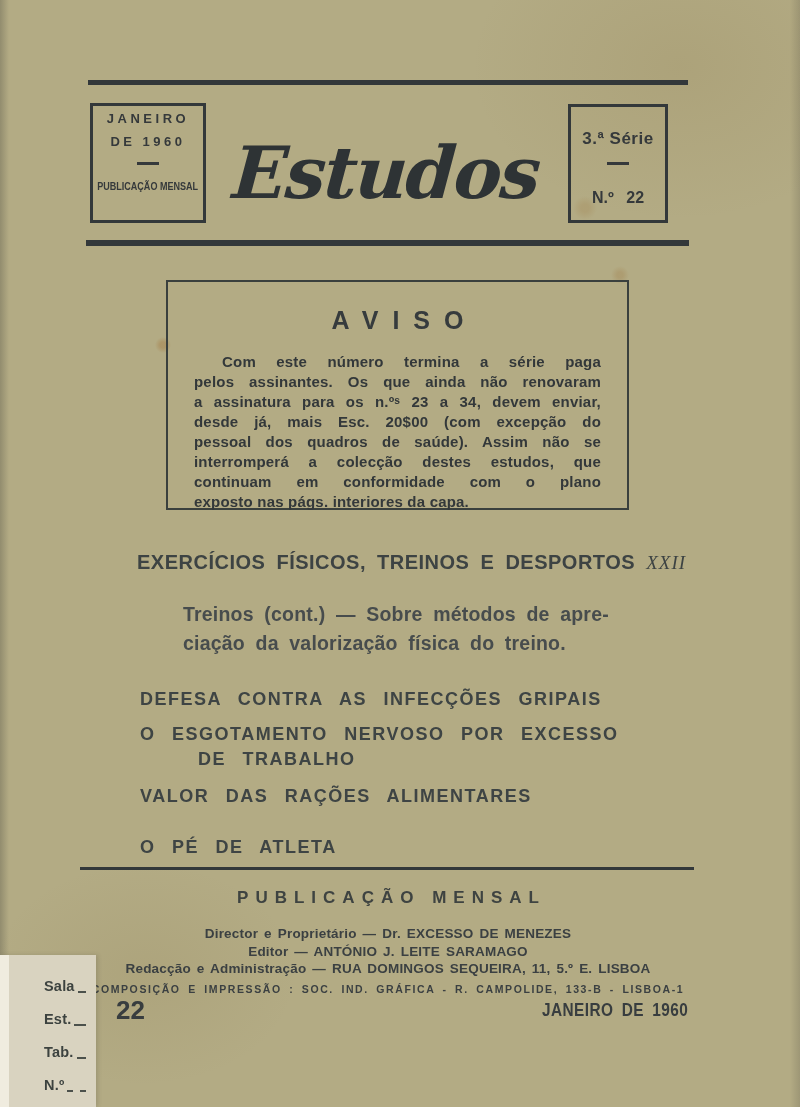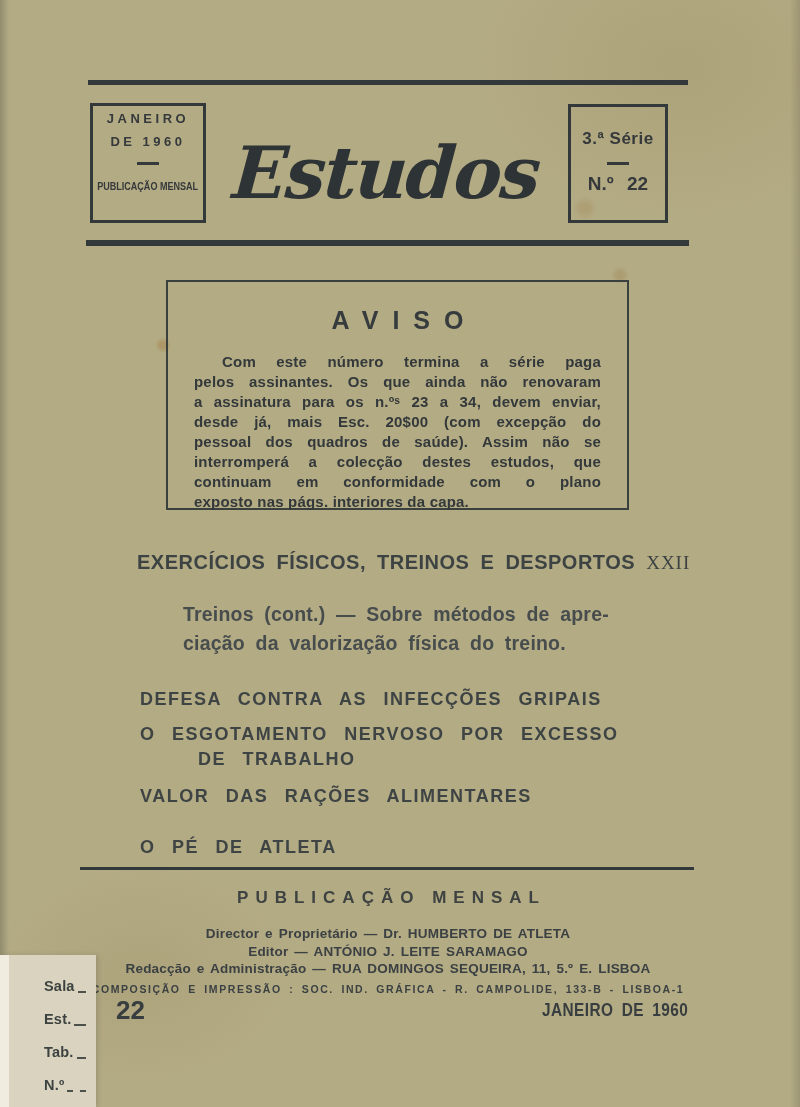--- a/index.html
+++ b/index.html
@@ -39,21 +39,21 @@
   .bl-month, .bl-year {
     font-size: 13px; font-weight: bold; letter-spacing: 3.5px; color: #35393b;
   }
   .bl-year { margin-top: 8px; }
   .box-dash { width: 22px; height: 3px; background: #35393b; margin: 13px auto 0; }
   .bl-pub {
     margin-top: 15px; font-size: 10.5px; font-weight: bold; letter-spacing: 0;
     transform: scaleX(.86); white-space: nowrap; color: #35393b;
   }
   .br-serie { font-size: 17px; font-weight: bold; letter-spacing: .5px; color: #35393b; }
-  .br-num   { margin-top: 8px; font-size: 19px; font-weight: bold; word-spacing: 8px; color: #35393b; }
+  .br-num   { margin-top: 24px; font-size: 16px; font-weight: bold; word-spacing: 8px; color: #35393b; }
   .logo {
     position: absolute; left: 206px; top: 122px; width: 360px; height: 100px;
     display: flex; align-items: center; justify-content: center;
     font-family: "DejaVu Serif", serif; font-style: italic; font-weight: bold;
     font-size: 72px; color: #2e3335;
     transform: skewX(-4deg); letter-spacing: -2px;
   }
   
   .notice {
     position: absolute; left: 166px; top: 280px; width: 463px; height: 230px;
@@ -70,21 +70,21 @@
   .nl.first { text-indent: 28px; }
   .nl.last  { text-align-last: left; }
   
   .contents-title {
     position: absolute; left: 137px; top: 551px; width: 600px;
     font-size: 20px; font-weight: bold; letter-spacing: .5px; word-spacing: 5px;
     color: #3d4343; white-space: nowrap;
   }
   .contents-title .roman {
     font-family: "Liberation Serif", serif; font-weight: normal;
-    font-size: 19px; letter-spacing: 1px; color: #3d4343;
+    font-size: 19px; letter-spacing: 1px; color: #3d4343; font-style: italic;
   }
   .subtitle {
     position: absolute; left: 183px; top: 600px;
     font-size: 19.5px; font-weight: bold; color: #474c4d;
     word-spacing: 5px; letter-spacing: .2px; line-height: 29px;
   }
   .articles {
     position: absolute; left: 140px; top: 687px; width: 560px; list-style: none;
   }
   .articles li {
@@ -187,21 +187,21 @@
     <li class="two-line">O ESGOTAMENTO NERVOSO POR EXCESSO DE TRABALHO</li>
     <li>VALOR DAS RAÇÕES ALIMENTARES</li>
     <li>O PÉ DE ATLETA</li>
   </ul>
 
   <div class="rule-thin"></div>
 
   <footer class="footer-block">
     <div class="pub-heading">PUBLICAÇÃO MENSAL</div>
     <div class="credits">
-      <div class="credit">Director e Proprietário — Dr. HUMBERTO DE ATLETA</div>
+      <div class="credit">Director e Proprietário — Dr. EXCESSO DE MENEZES</div>
       <div class="credit">Editor — ANTÓNIO J. LEITE SARAMAGO</div>
       <div class="credit">Redacção e Administração — RUA DOMINGOS SEQUEIRA, 11, 5.º E. LISBOA</div>
     </div>
     <div class="imprint">COMPOSIÇÃO E IMPRESSÃO : SOC. IND. GRÁFICA - R. CAMPOLIDE, 133-B - LISBOA-1</div>
   </footer>
 
   <div class="issue-no">22</div>
   <div class="issue-date">JANEIRO DE 1960</div>
 
   <div class="sticker">

